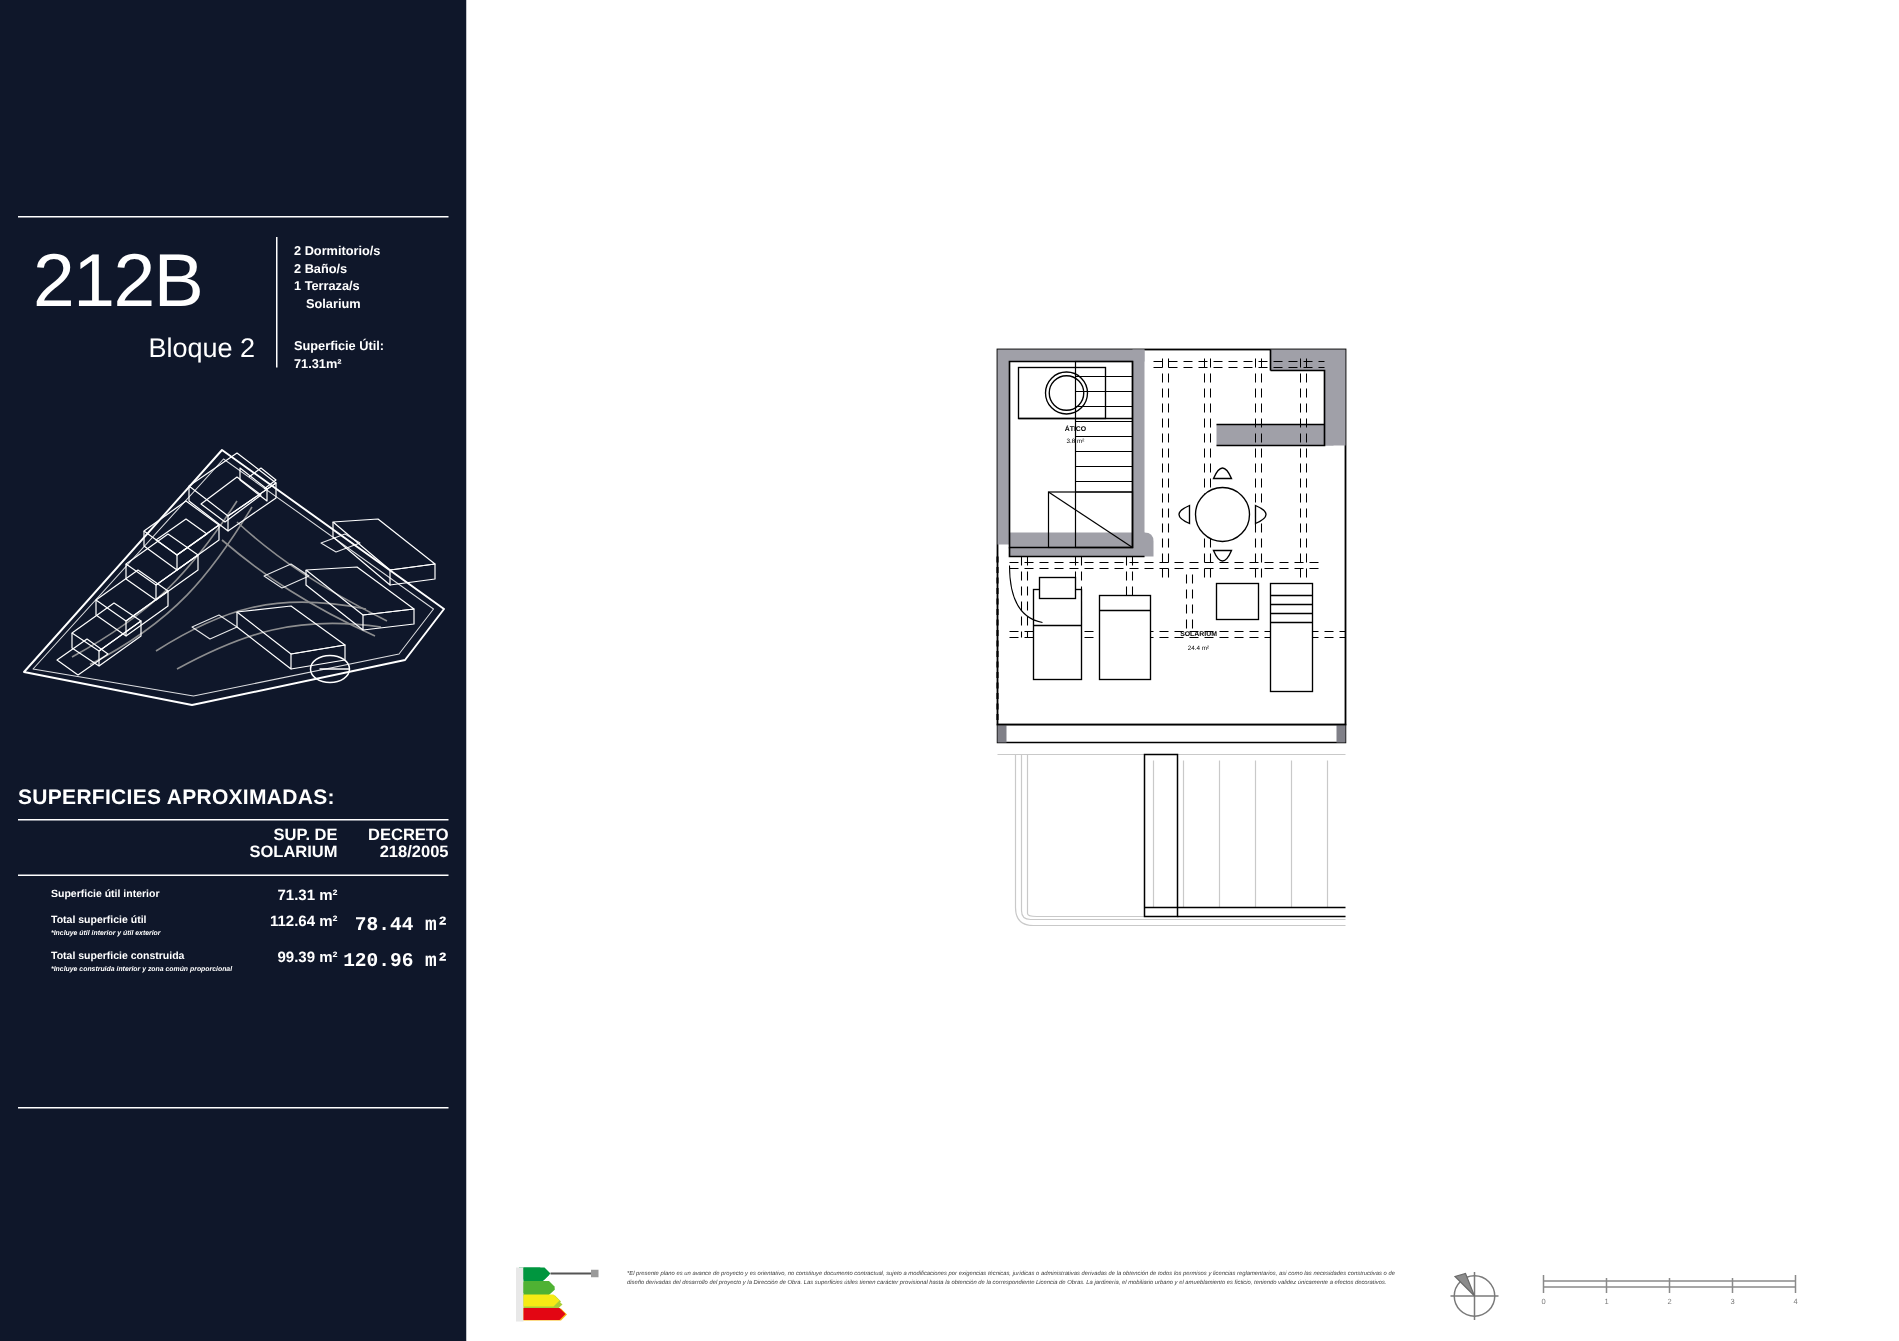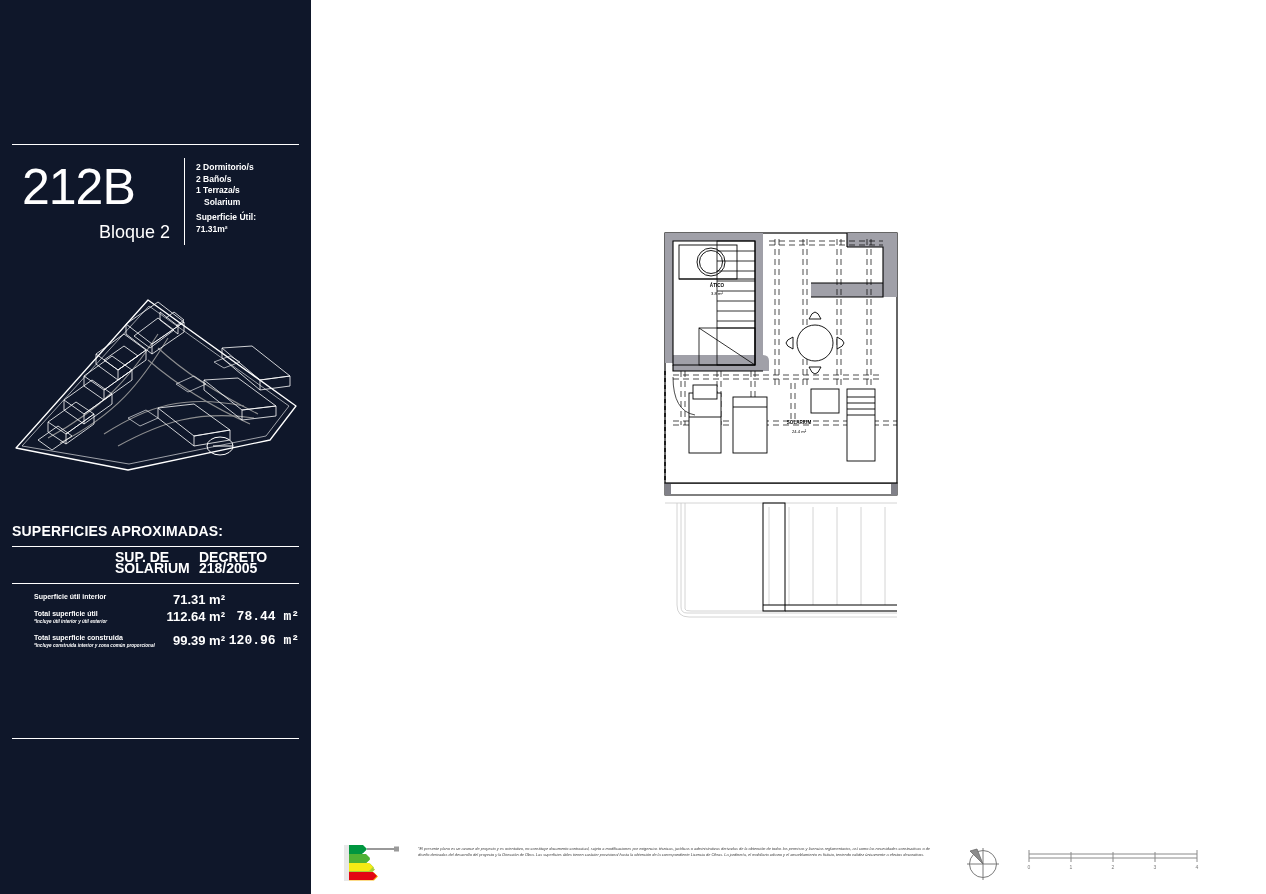--- a/index.html
+++ b/index.html
@@ -58,21 +58,21 @@
   }
   #unit-specs {
     padding-left: 11px;
     padding-top: 4px;
     font-size: 8.5px;
     line-height: 11.5px;
     font-weight: 700;
   }
   #unit-specs .spec-indent { padding-left: 8px; }
   #unit-area {
-    margin-top: 4px;
+    margin-top: 17px;
     font-size: 8.5px;
     line-height: 11.5px;
     font-weight: 700;
   }
 
   
   #site-plan {
     position: absolute;
     left: 8px; top: 288px;
     width: 295px; height: 200px;
@@ -91,21 +91,22 @@
   #rule-bottom { top: 738px; }
 
   #table-head {
     position: absolute;
     left: 12px; top: 552px;
     width: 287px;
     height: 28px;
   }
   #table-head .col {
     position: absolute;
-    font-size: 14px;
+    text-align: right;
+    font-size: 11px;
     font-weight: 700;
     line-height: 10.5px;
   }
   #col-proyecto { right: 74px; width: 110px; }
   #col-decreto  { right: 0px;  width: 100px; }
 
   #table-body {
     position: absolute;
     left: 12px; top: 592px;
     width: 287px;
@@ -128,21 +129,21 @@
     font-weight: 700;
     font-style: italic;
     line-height: 6px;
     margin-top: 1px;
   }
   .t-v1 {
     position: absolute;
     right: 74px; width: 110px;
     top: 0;
     text-align: right;
-    font-size: 13px;
+    font-size: 10px;
     font-weight: 700;
   }
   .t-v2 {
     position: absolute;
     right: 0; width: 100px;
     top: 0;
     text-align: right;
     font-size: 13px;
     font-weight: 700;
     font-family: Liberation Mono, monospace;

